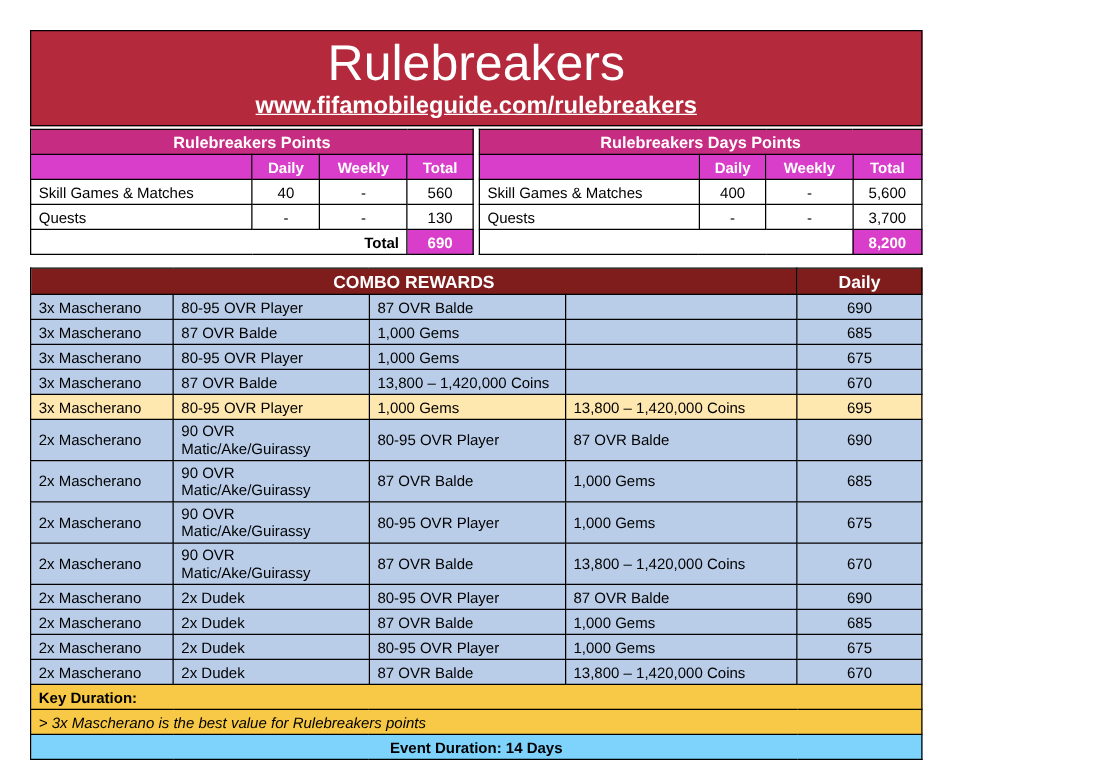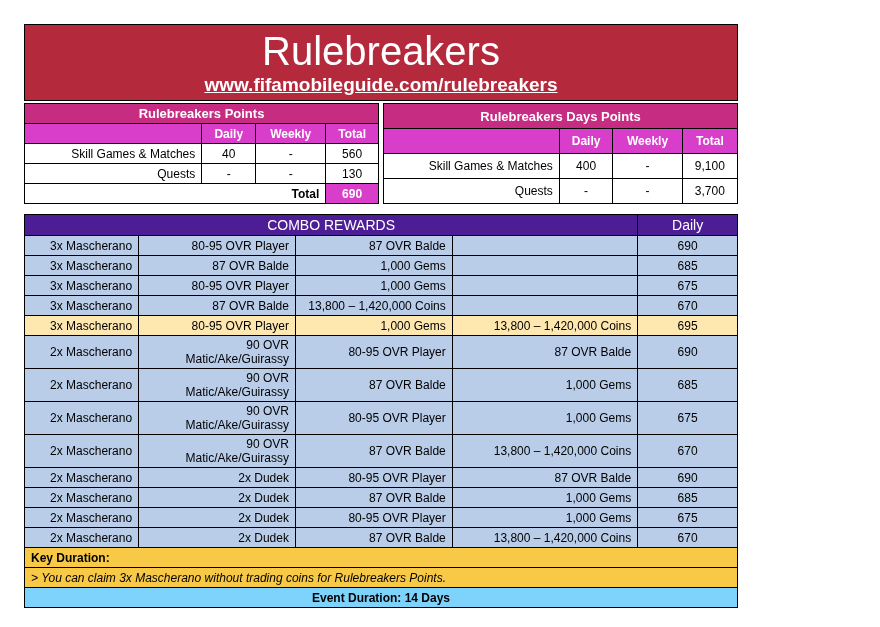--- a/index.html
+++ b/index.html
@@ -6,27 +6,27 @@
   body { font-family: Arial, sans-serif; font-size: 12px; width: 880px; height: 627px; background: #fff; color: #000; }
   .container { width: 762px; padding: 24px; }
   .banner { background: #b5293d; color: #fff; text-align: center; padding: 4px 0 4px 0; border: 1px solid #000; }
   .banner h1 { font-size: 40px; font-weight: 400; font-family: Arial, sans-serif; }
   .banner a { color: #fff; text-decoration: underline; font-size: 19px; font-weight: bold; }
   .points-wrap { display: flex; gap: 4px; margin-top: 2px; }
   .points-tbl { flex: 1; border-collapse: collapse; width: 50%; }
   .points-tbl th, .points-tbl td { border: 1px solid #000; padding: 2px 6px; height: 20px; }
   .hdr-pink { background: #c72c83; color: #fff; font-weight: bold; text-align: center; font-size: 13px; }
   .hdr-mag { background: #d83ec9; color: #fff; font-weight: bold; text-align: center; }
-  .cell-l { text-align: right; }
+  .cell-l { text-align: left; }
   .cell-c { text-align: center; }
   .cell-r { text-align: right; font-weight: bold; }
   .tot-cell { background: #d83ec9; color: #fff; font-weight: bold; text-align: center; }
   .combo-tbl { border-collapse: collapse; width: 100%; margin-top: 10px; }
   .combo-tbl th, .combo-tbl td { border: 1px solid #000; padding: 2px 6px; height: 20px; }
-  .combo-hdr { background: #4c1d95; color: #fff; font-weight: normal; text-align: center; font-size: 14px; }
+  .combo-hdr { background: #7f1d1d; color: #fff; font-weight: bold; text-align: center; font-size: 14px; }
   .row-blue { background: #b9cde9; }
   .row-cream { background: #ffe8b0; }
   .cost-c { text-align: center; }
   .takeaway-hdr { background: #f7c946; font-weight: bold; text-align: left; padding-left: 6px; }
   .takeaway-row { background: #f7c946; font-style: italic; text-align: left; padding-left: 6px; }
   .duration-row { background: #7dd3fc; color: #000; font-weight: bold; text-align: center; }
   .c1 { width: 16%; }
   .c2 { width: 22%; }
   .c3 { width: 22%; }
   .c4 { width: 26%; }
@@ -82,27 +82,31 @@
       <tr>
         <th class="hdr-mag"></th>
         <th class="hdr-mag">Daily</th>
         <th class="hdr-mag">Weekly</th>
         <th class="hdr-mag">Total</th>
       </tr>
       <tr>
         <td class="cell-l">Skill Games &amp; Matches</td>
         <td class="cell-c">400</td>
         <td class="cell-c">-</td>
-        <td class="cell-c">9,100</td>
+        <td class="cell-c">5,600</td>
       </tr>
       <tr>
         <td class="cell-l">Quests</td>
         <td class="cell-c">-</td>
         <td class="cell-c">-</td>
         <td class="cell-c">3,700</td>
+      </tr>
+      <tr>
+        <td class="cell-r" colspan="3"></td>
+        <td class="tot-cell">8,200</td>
       </tr>
     </tbody>
       </table>
 
   </div>
 
   <table class="combo-tbl">
     <colgroup>
         <col class="c1">
         <col class="c2">
@@ -207,21 +211,21 @@
           <td class="cell-l">87 OVR Balde</td>
           <td class="cell-l">13,800 – 1,420,000 Coins</td>
           <td class="cost-c">670</td>
         </tr>
       </tbody>
     <tbody>
         <tr>
       <td class="takeaway-hdr" colspan="5">Key Duration:</td>
     </tr>
     <tr>
-      <td class="takeaway-row" colspan="5">&gt; You can claim 3x Mascherano without trading coins for Rulebreakers Points.</td>
+      <td class="takeaway-row" colspan="5">&gt; 3x Mascherano is the best value for Rulebreakers points</td>
     </tr>
     <tr>
       <td class="duration-row" colspan="5">Event Duration: 14 Days</td>
     </tr>
   </tbody>
     </table>
 
 </div>
 
 </body></html>

